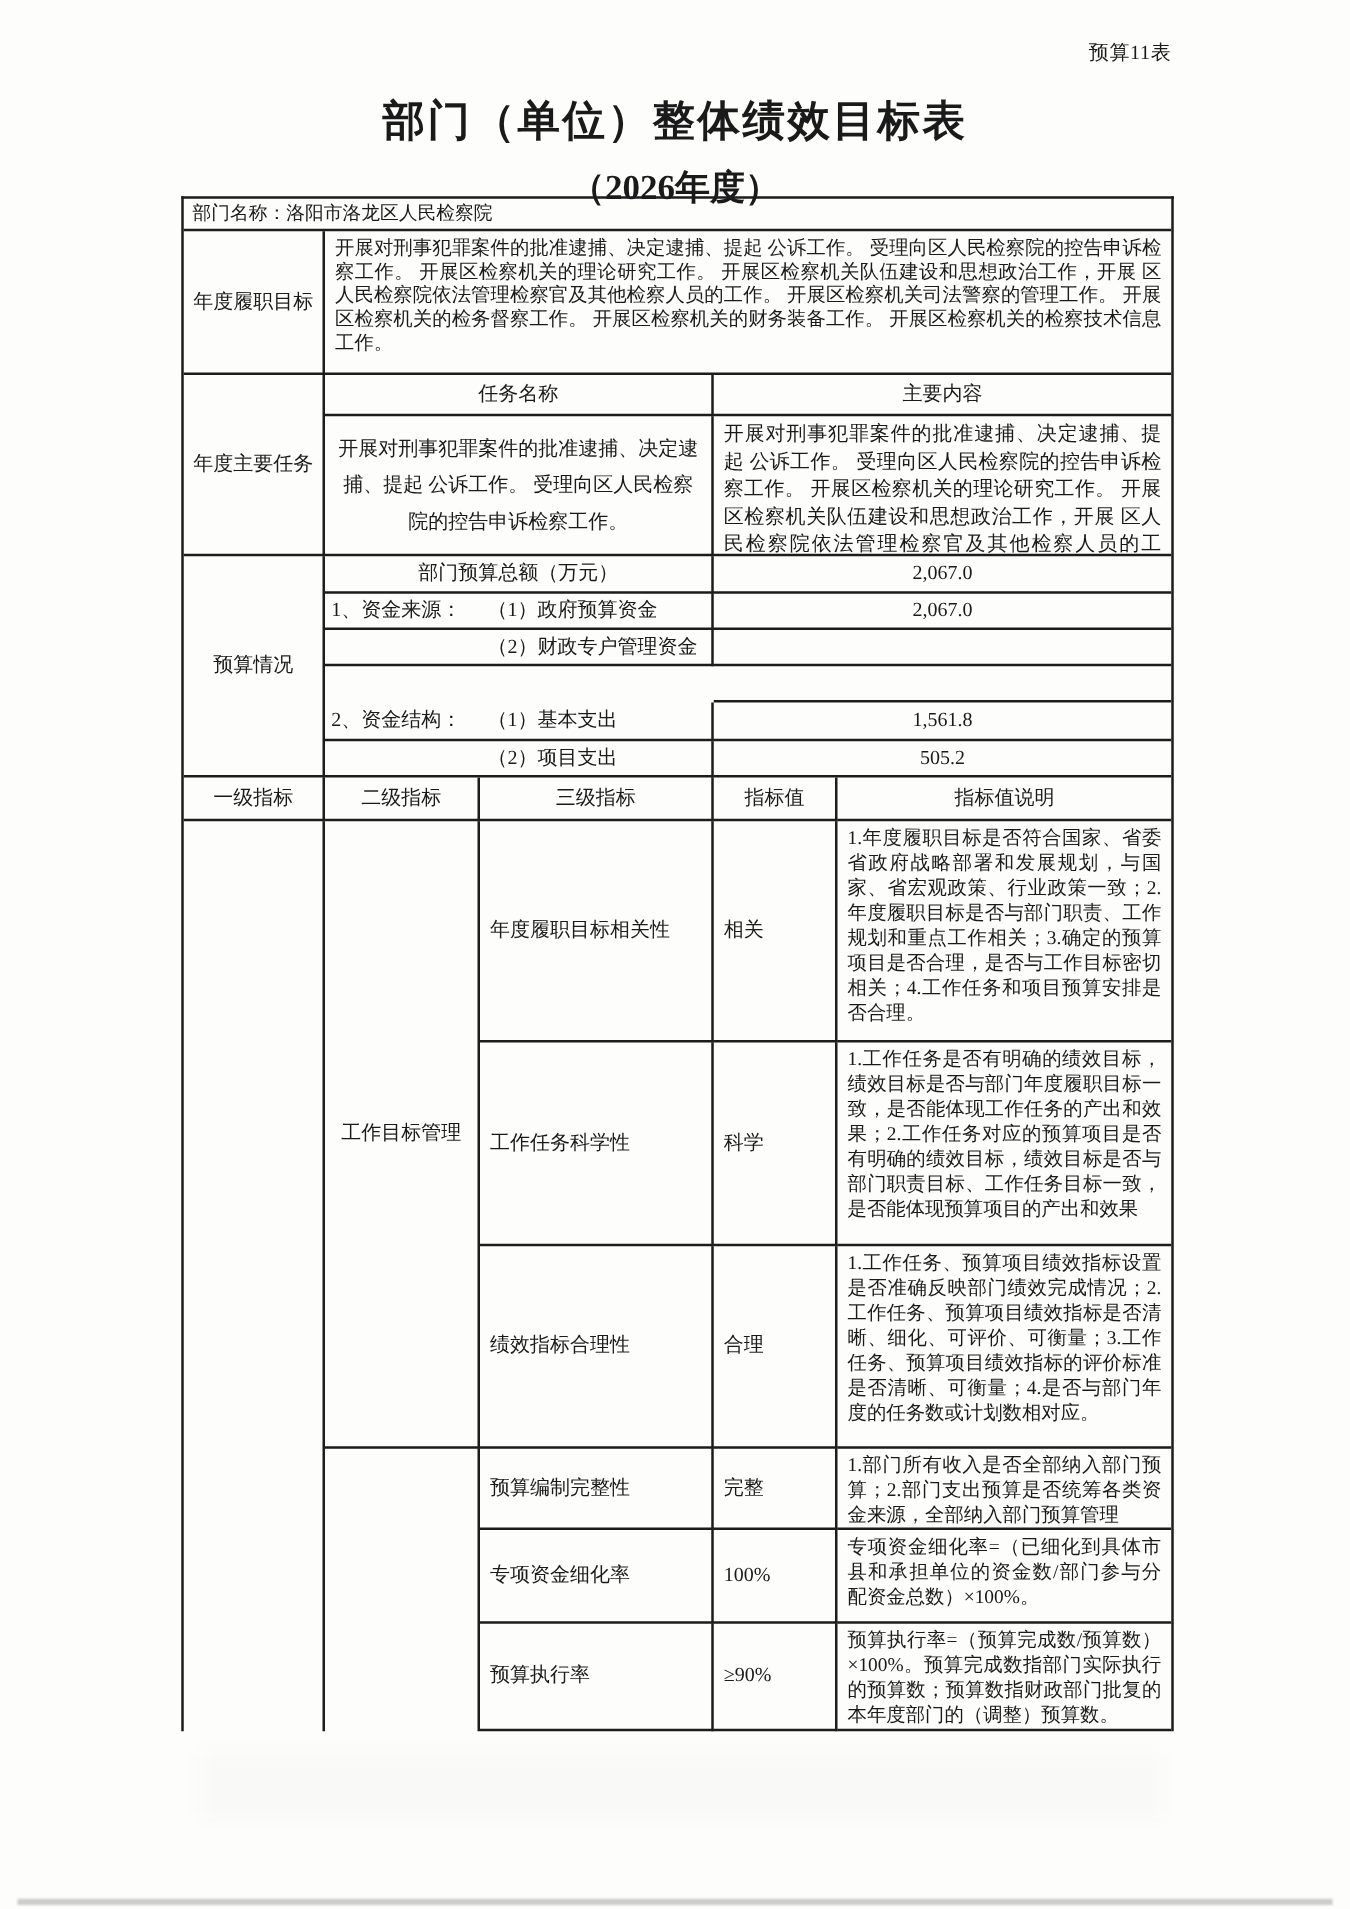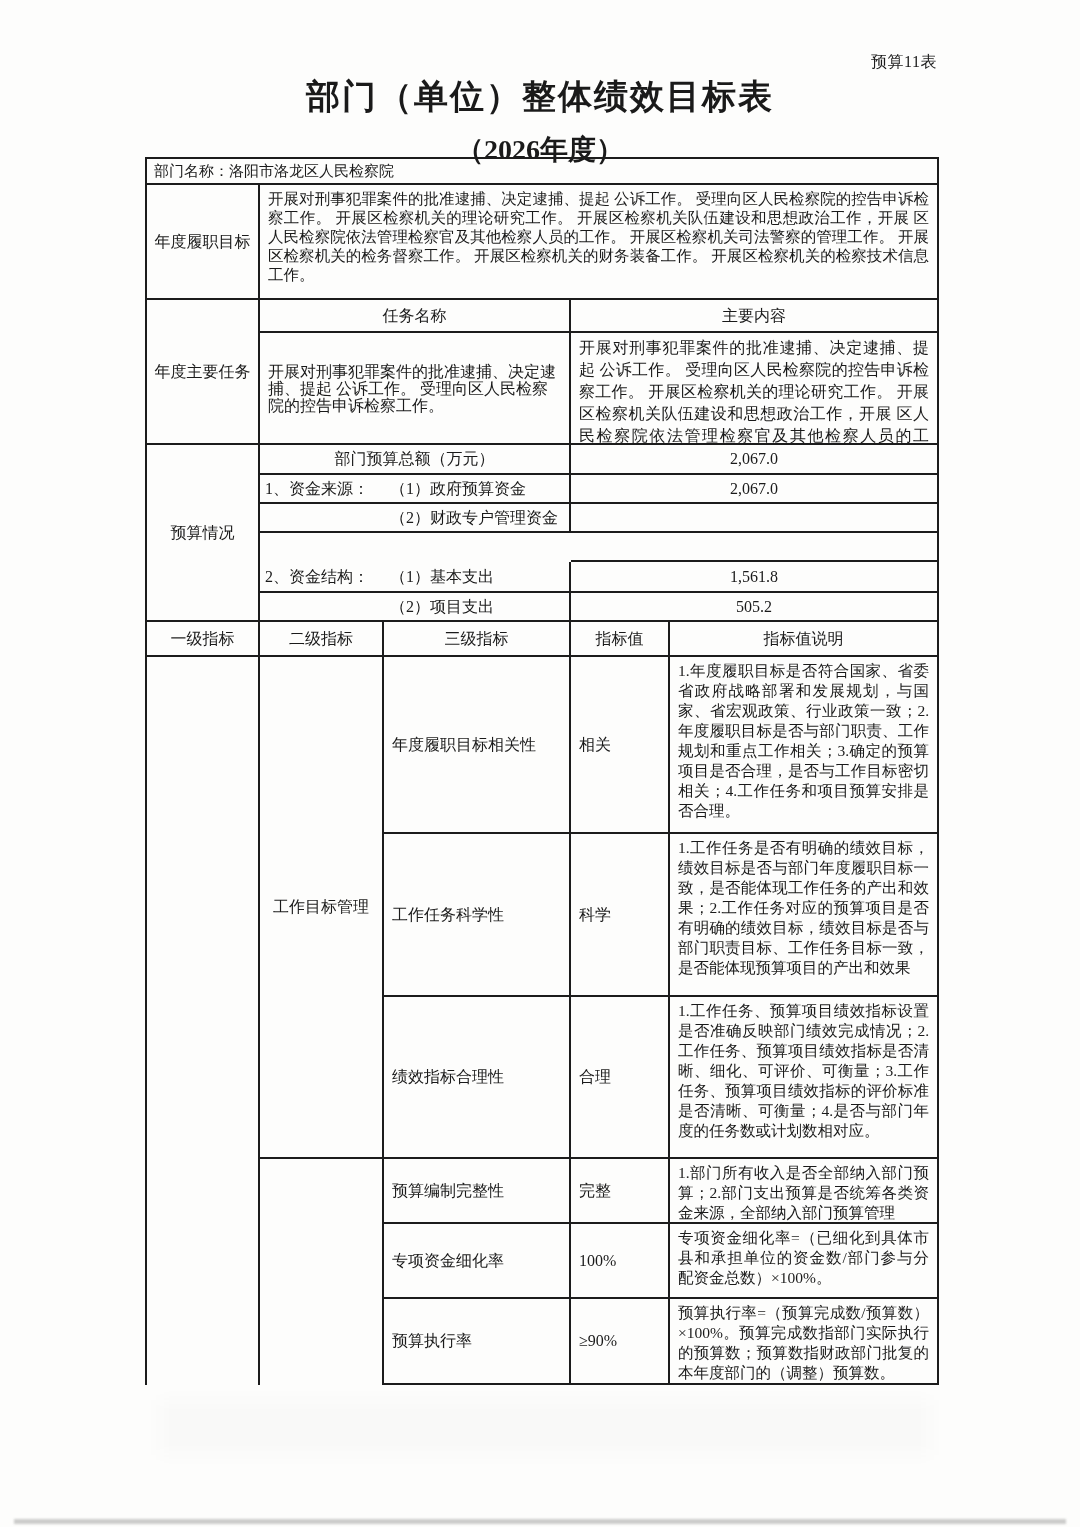--- a/index.html
+++ b/index.html
@@ -3,21 +3,21 @@
 <meta charset="utf-8">
 <style>
   html,body{margin:0;padding:0;}
   body{
     width:1080px;height:1527px;position:relative;
     background:#fdfdfc;
     font-family:"Liberation Serif","DejaVu Serif",serif;
     color:#1a1a1a;overflow:hidden;
   }
   .form-tag{
-    position:absolute;top:52px;right:143px;
+    position:absolute;top:32px;right:143px;
     font-size:16px;letter-spacing:.5px;
   }
   .page-title{
     position:absolute;top:74px;left:0;width:100%;
     text-align:center;font-size:34px;font-weight:bold;
     font-family:"Liberation Sans","DejaVu Sans",sans-serif;
     letter-spacing:2px;
   }
   .page-subtitle{
     position:absolute;top:131px;left:0;width:100%;
@@ -41,21 +41,21 @@
     overflow:hidden;
   }
   .nbr{border-right:none;}
   .nbb{border-bottom:none;}
   .center{display:flex;align-items:center;justify-content:center;text-align:center;}
   .vcenter{display:flex;align-items:center;}
   .dept-row{display:flex;align-items:center;padding:0 7px;font-size:15px;}
   .para{padding:4px 8px;text-align:justify;}
   .duty-text{line-height:19px;font-size:15.5px;}
   .task-text{line-height:22px;font-size:16px;}
-  .taskname{padding:0 8px;line-height:17px;}
+  .taskname{padding:0 8px;line-height:29px;text-align:center;}
   .budget-mid{position:relative;display:flex;align-items:center;}
   .budget-prefix{position:absolute;left:5px;white-space:nowrap;}
   .budget-item{margin-left:130px;white-space:nowrap;}
   .lvl3{padding-left:8px;}
   .val{padding-left:8px;}
   .desc{padding:4px 8px 0 8px;font-size:15.5px;line-height:20px;text-align:justify;}
   .ghost{
     position:absolute;left:160px;top:1400px;width:770px;height:55px;
     background:rgba(40,40,40,0.018);filter:blur(7px);
   }

